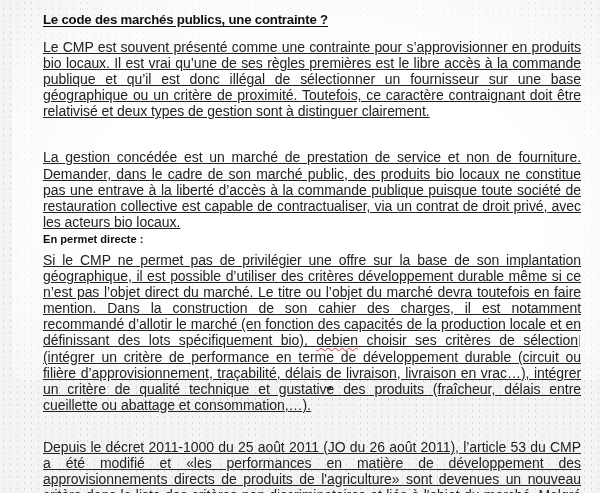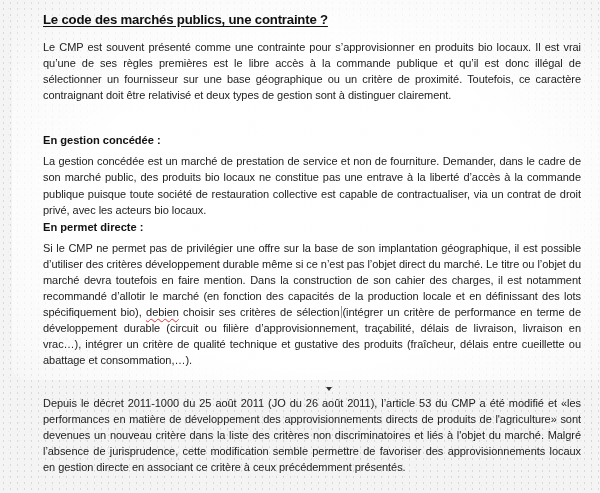--- a/index.html
+++ b/index.html
@@ -45,25 +45,26 @@
       margin: 0 0 12px 0;
       font-size: 13.2px;
       font-weight: bold;
       text-decoration: underline;
       text-underline-offset: 2px;
       letter-spacing: -0.2px;
       color: #111;
     }
     p.para {
       margin: 0;
-      font-size: 11px;
+      font-size: 14px;
       line-height: 16.1px;
       text-align: justify;
       letter-spacing: -0.05px;
       color: #222;
+      text-decoration: underline;
     }
     .sp-after-intro { height: 30px; }
     h2.subhead {
       margin: 0 0 6px 0;
       font-size: 11.1px;
       font-weight: bold;
       line-height: 14px;
       color: #111;
     }
     .gap-small { height: 2px; }
@@ -97,21 +98,20 @@
 
 <div class="texture"></div>
 <div class="page">
   <div class="content">
     <h1 class="title"><span>Le code des marchés publics, une contrainte ?</span></h1>
 
     <p class="para">Le CMP est souvent présenté comme une contrainte pour s’approvisionner en produits bio locaux. Il est vrai qu’une de ses règles premières est le libre accès à la commande publique et qu’il est donc illégal de sélectionner un fournisseur sur une base géographique ou un critère de proximité. Toutefois, ce caractère contraignant doit être relativisé et deux types de gestion sont à distinguer clairement.</p>
 
     <div class="sp-after-intro"></div>
 
-    <h2 class="subhead">En gestion concédée :</h2>
     <p class="para">La gestion concédée est un marché de prestation de service et non de fourniture. Demander, dans le cadre de son marché public, des produits bio locaux ne constitue pas une entrave à la liberté d’accès à la commande publique puisque toute société de restauration collective est capable de contractualiser, via un contrat de droit privé, avec les acteurs bio locaux.</p>
 
     <div class="gap-small"></div>
 
     <h2 class="subhead">En permet directe :</h2>
     <p class="para"><span>Si le CMP ne permet pas de privilégier une offre sur la base de son implantation géographique, il est possible d’utiliser des critères développement durable même si ce n’est pas l’objet direct du marché. Le titre ou l’objet du marché devra toutefois en faire mention. Dans la construction de son cahier des charges, il est notamment recommandé d’allotir le marché (en fonction des capacités de la production locale et en définissant des lots spécifiquement bio), </span><span class="spell">debien</span><span> choisir ses critères de sélection</span><span class="cursor"></span><span>(intégrer un critère de performance en terme de développement durable (circuit ou filière d’approvisionnement, traçabilité, délais de livraison, livraison en vrac…), intégrer un critère de qualité technique et gustative des produits (fraîcheur, délais entre cueillette ou abattage et consommation,…).</span></p>
 
     <div class="gap-large"></div>
 
     <p class="para">Depuis le décret 2011-1000 du 25 août 2011 (JO du 26 août 2011), l’article 53 du CMP a été modifié et «les performances en matière de développement des approvisionnements directs de produits de l'agriculture» sont devenues un nouveau critère dans la liste des critères non discriminatoires et liés à l'objet du marché. Malgré l’absence de  jurisprudence, cette modification semble permettre de favoriser des approvisionnements locaux en gestion directe en associant ce critère à ceux précédemment présentés.</p>

